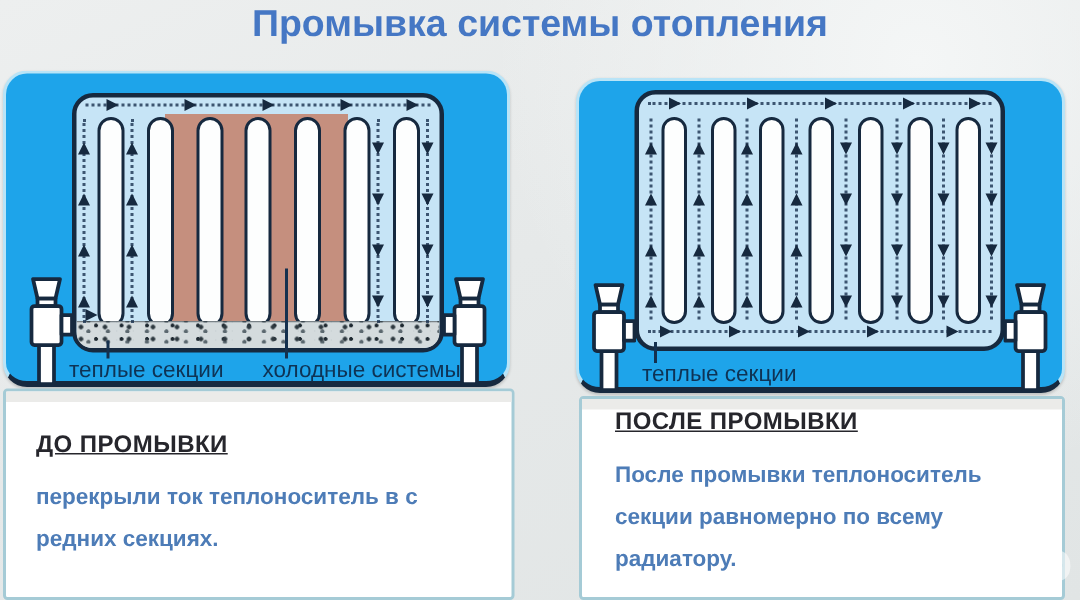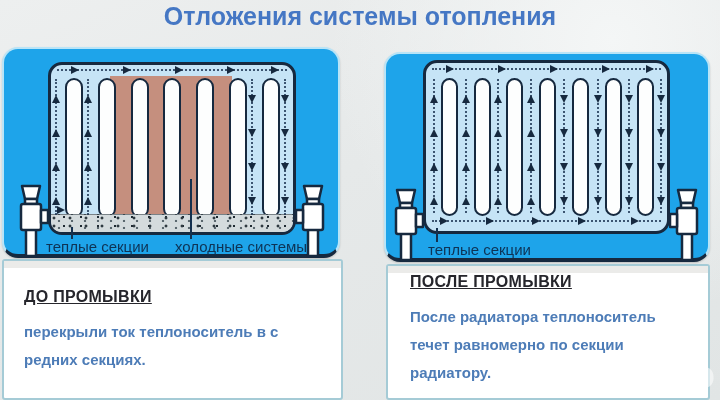--- a/index.html
+++ b/index.html
@@ -94,21 +94,21 @@
   .watermark .wm-text{
     color:#ffffff;font-size:38px;font-weight:bold;letter-spacing:1px;
     line-height:1;
   }
 </style>
 </head>
 <body>
 
 <div class="stage">
 
-  <div class="title">Отложения системы отопления</div>
+  <div class="title">Промывка системы отопления</div>
 
   <div class="panel left"></div>
   <div class="radiator" id="radiator-before">
       <div class="cold-zone" style="left: 59px; top: 11px; width: 122px; height: 140px;"></div>
       <div class="tube" style="left: 14px; top: 13px; width: 18px; height: 140px;"></div>
       <div class="tube" style="left: 47px; top: 13px; width: 18px; height: 140px;"></div>
       <div class="tube" style="left: 80px; top: 13px; width: 18px; height: 140px;"></div>
       <div class="tube" style="left: 112px; top: 13px; width: 18px; height: 140px;"></div>
       <div class="tube" style="left: 145px; top: 13px; width: 18px; height: 140px;"></div>
       <div class="tube" style="left: 178px; top: 13px; width: 18px; height: 140px;"></div>
@@ -252,22 +252,22 @@
     <div class="card-heading">ДО ПРОМЫВКИ</div>
     <div class="card-body">
         <div>перекрыли ток теплоноситель в с</div>
         <div>редних секциях.</div>
       </div>
   </div>
 
   <div class="card right">
     <div class="card-heading">ПОСЛЕ ПРОМЫВКИ</div>
     <div class="card-body">
-        <div>После радиатора теплоноситель</div>
-        <div>течет равномерно по секции</div>
+        <div>После промывки теплоноситель</div>
+        <div>секции равномерно по всему</div>
         <div>радиатору.</div>
       </div>
   </div>
 
   <div class="watermark">
     <svg width="50" height="46" viewBox="0 0 50 46">
       <g fill="#ffffff">
         <circle cx="11" cy="12" r="6"></circle>
         <circle cx="13" cy="31" r="9"></circle>
         <circle cx="30" cy="9" r="7.5"></circle>

